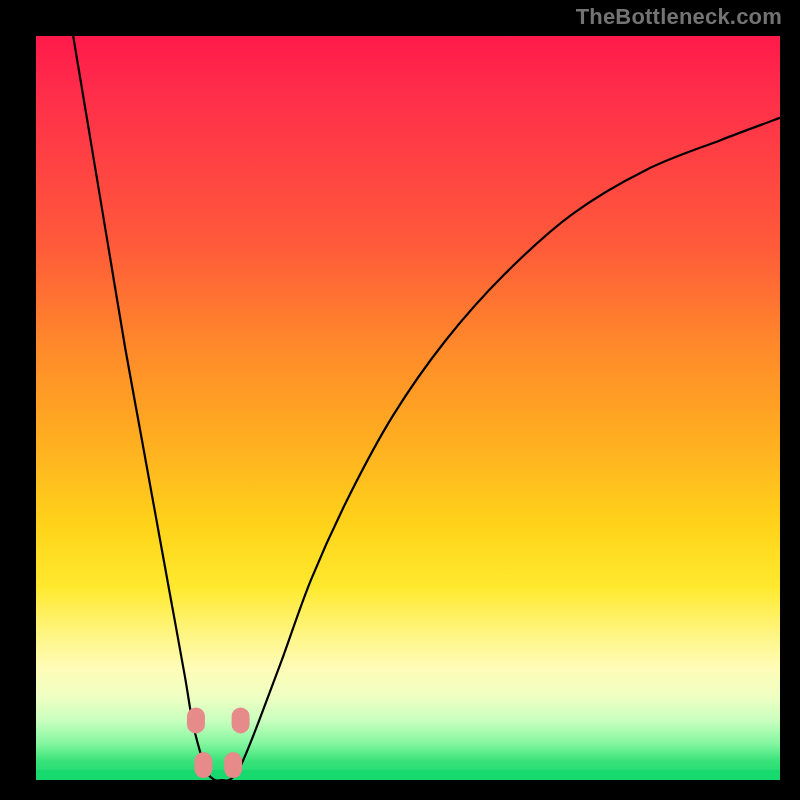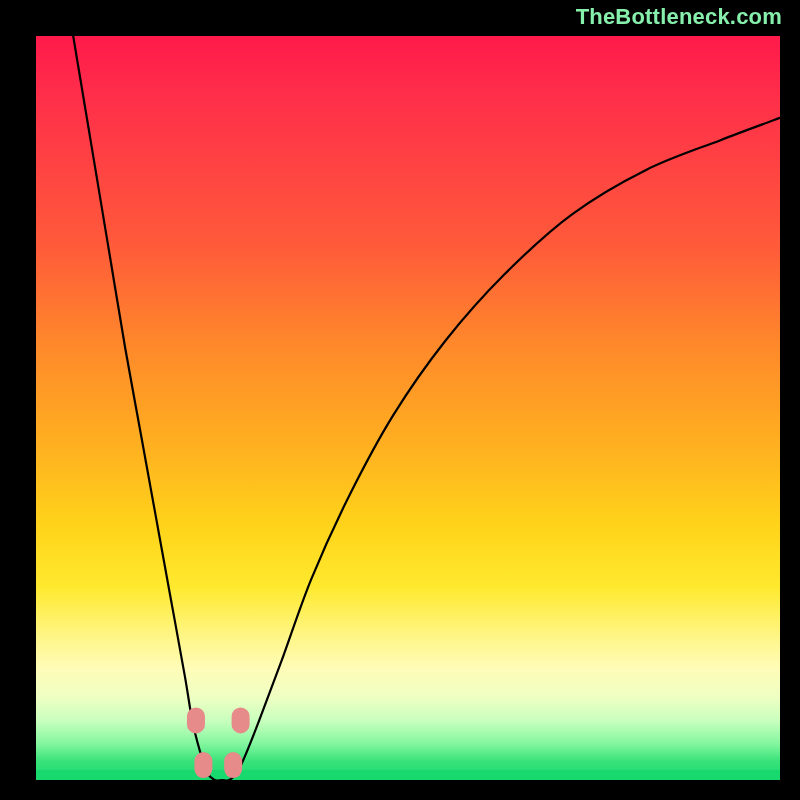--- a/index.html
+++ b/index.html
@@ -8,21 +8,21 @@
     height: 800px;
     background: #000;
     position: relative;
     overflow: hidden;
     font-family: Arial, Helvetica, sans-serif;
   }
   .watermark {
     position: absolute;
     top: 4px;
     right: 18px;
-    color: #86efac;
+    color: #737373;
     font-size: 22px;
     font-weight: 600;
     letter-spacing: 0.2px;
     z-index: 50;
   }
   .plot-frame {
     position: absolute;
     left: 36px;
     top: 36px;
     width: 744px;

